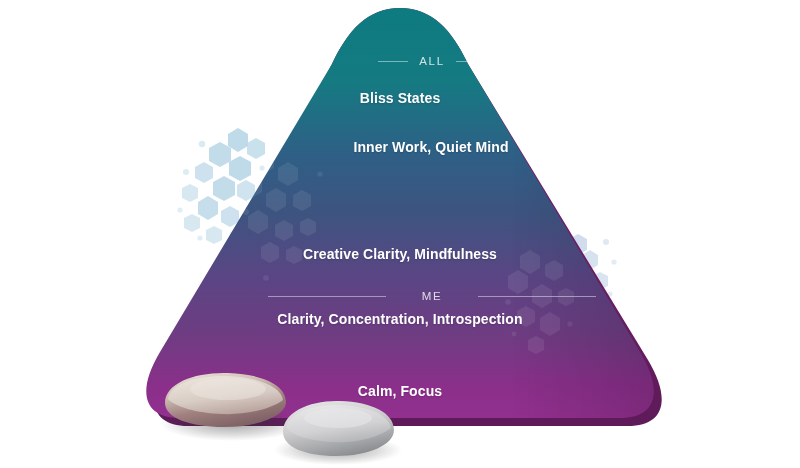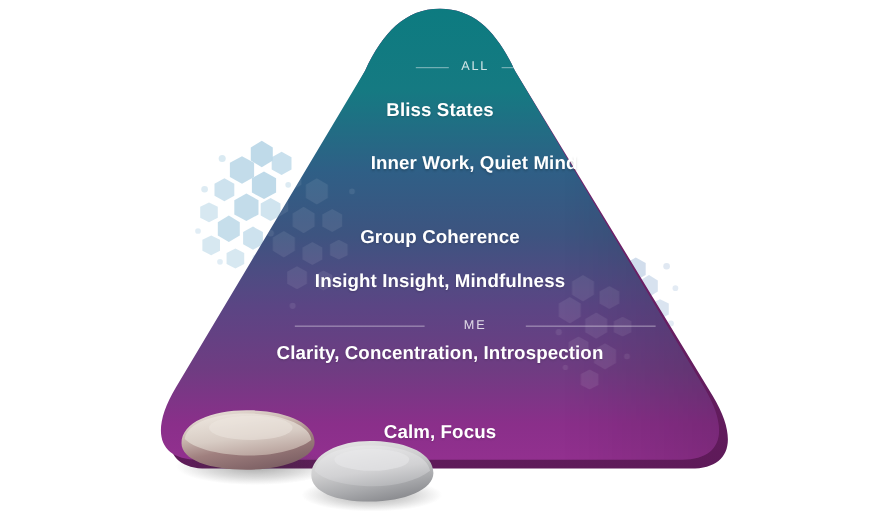--- a/index.html
+++ b/index.html
@@ -73,21 +73,21 @@
     position: absolute;
     left: 0;
     width: 800px;
     text-align: center;
     color: #ffffff;
     font-weight: bold;
     white-space: nowrap;
     line-height: 1;
     text-shadow: 0 1px 2px rgba(0,0,0,0.18);
   }
-  .entry.lg { font-size: 17px; letter-spacing: 0.1px; }
+  .entry.lg { font-size: 14px; letter-spacing: 0.1px; }
 </style>
 </head>
 <body>
 
 <div id="stage">
 
   <svg id="graphic" viewBox="0 0 800 468" width="800" height="468" xmlns="http://www.w3.org/2000/svg">
     <defs>
 
       <linearGradient id="bodyGrad" x1="0" y1="0" x2="0" y2="1">
@@ -291,22 +291,21 @@
   <div id="text-layer">
 
     <div class="divider-row" style="top:56px;">
       <span class="divider-line" style="width:30px;"></span>
       <span class="divider-label">ALL</span>
       <span class="divider-line" style="width:30px;"></span>
     </div>
     <div class="entry lg" style="top:91px;">Bliss States</div>
     <div class="entry lg" style="top:140px;padding-left:31px;">Inner Work, Quiet Mind</div>
 
-    <div class="entry lg" style="top:207px;">Group Coherence</div>
-    <div class="entry lg" style="top:247px;">Insight Insight, Mindfulness</div>
+    <div class="entry lg" style="top:247px;">Creative Clarity, Mindfulness</div>
 
     <div class="divider-row" style="top:291px;gap:36px;">
       <span class="divider-line" style="width:118px;"></span>
       <span class="divider-label">ME</span>
       <span class="divider-line" style="width:118px;"></span>
     </div>
     <div class="entry lg" style="top:312px;">Clarity, Concentration, Introspection</div>
     <div class="entry lg" style="top:384px;">Calm, Focus</div>
 
   </div>

